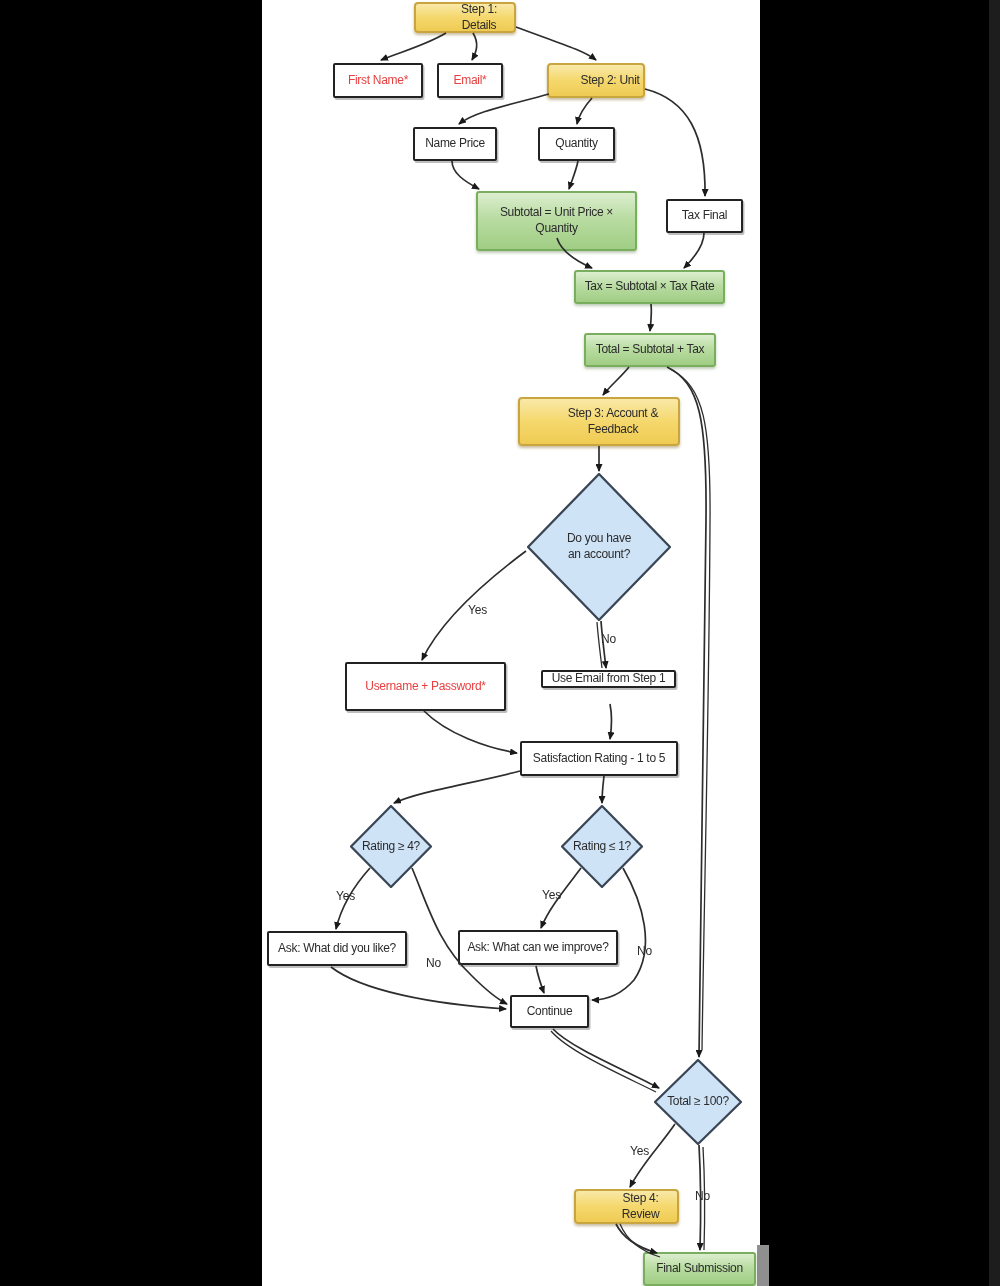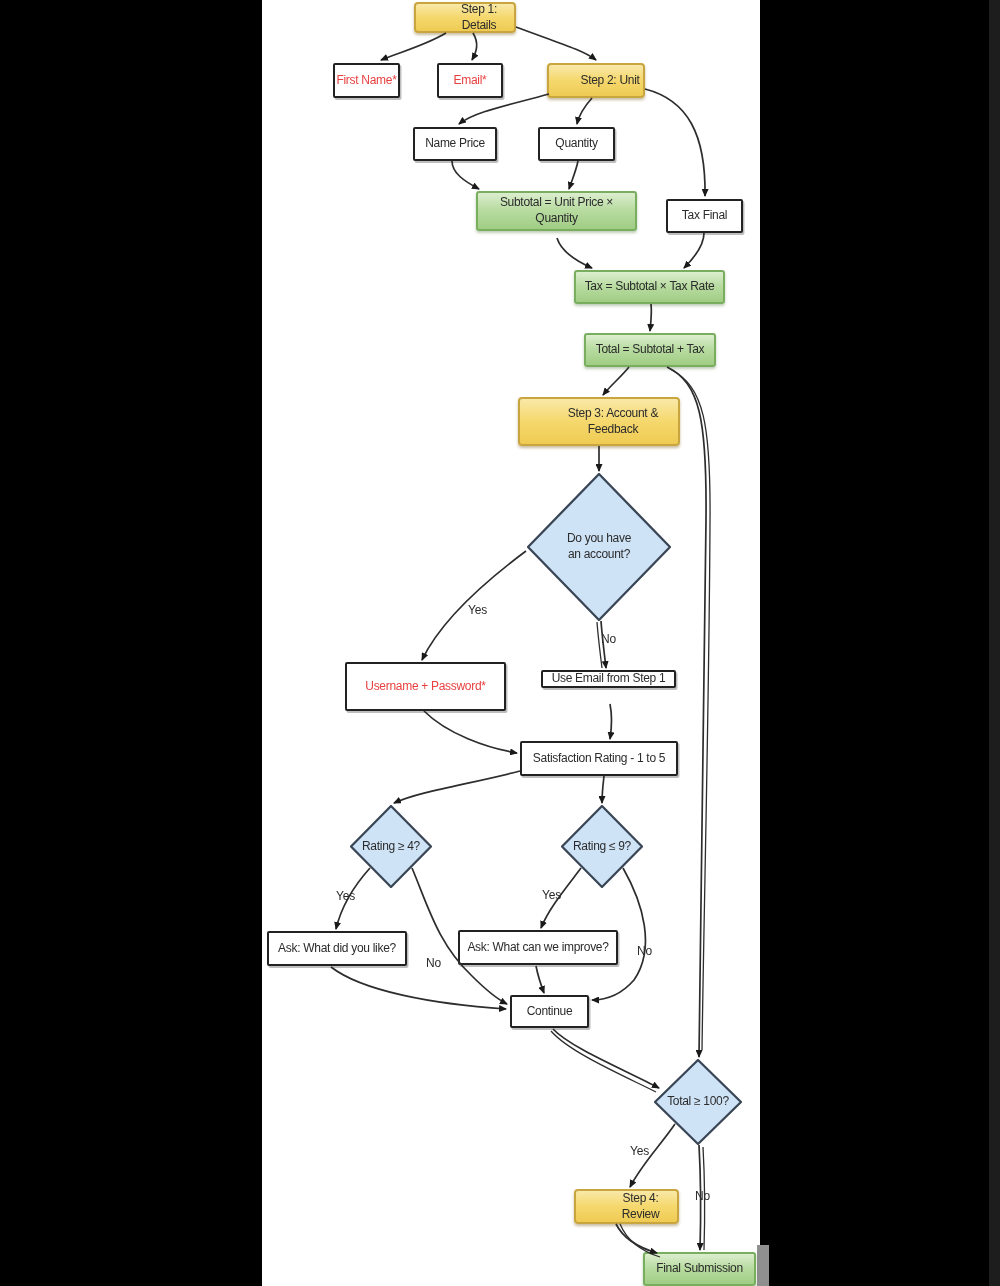--- a/index.html
+++ b/index.html
@@ -25,44 +25,44 @@
   .node.decision .dlabel{position:relative;z-index:1;}
   .edge-label{position:absolute;font-size:12px;color:#2b2b2b;letter-spacing:-0.2px;z-index:4;}
 </style>
 </head>
 <body>
 
 <div class="stage">
   <div class="canvas"></div>
   <div id="nodes-layer">
       <div class="node step" style="left: 414px; top: 2px; width: 102px; height: 31px;"><span>Step 1: Details</span></div>
-      <div class="node required" style="left: 333px; top: 63px; width: 67px; height: 35px;"><span>First Name*</span></div>
+      <div class="node required" style="left: 333px; top: 63px; width: 90px; height: 35px;"><span>First Name*</span></div>
       <div class="node required" style="left: 437px; top: 63px; width: 66px; height: 35px;"><span>Email*</span></div>
       <div class="node step" style="left: 547px; top: 63px; width: 98px; height: 35px;"><span>Step 2: Unit</span></div>
       <div class="node field" style="left: 413px; top: 127px; width: 84px; height: 34px;"><span>Name Price</span></div>
       <div class="node field" style="left: 538px; top: 127px; width: 77px; height: 34px;"><span>Quantity</span></div>
-      <div class="node calc" style="left: 476px; top: 191px; width: 161px; height: 40px;"><span>Subtotal = Unit Price ×
+      <div class="node calc" style="left: 476px; top: 191px; width: 161px; height: 60px;"><span>Subtotal = Unit Price ×
 Quantity</span></div>
       <div class="node field" style="left: 666px; top: 199px; width: 77px; height: 34px;"><span>Tax Final</span></div>
       <div class="node calc" style="left: 574px; top: 270px; width: 151px; height: 34px;"><span>Tax = Subtotal × Tax Rate</span></div>
       <div class="node calc" style="left: 584px; top: 333px; width: 132px; height: 34px;"><span>Total = Subtotal + Tax</span></div>
       <div class="node step" style="left: 518px; top: 397px; width: 162px; height: 49px;"><span>Step 3: Account &amp; Feedback</span></div>
       <div class="node decision" style="left: 527px; top: 473px; width: 144px; height: 148px;"><svg width="144" height="148">
           <polygon points="72,1 143,74 72,147 1,74" fill="#cfe3f7" stroke="#3a4656" stroke-width="2.3" stroke-linejoin="round"></polygon>
         </svg><span class="dlabel">Do you have
 an account?</span></div>
       <div class="node required" style="left: 345px; top: 662px; width: 161px; height: 49px;"><span>Username + Password*</span></div>
       <div class="node field" style="left: 541px; top: 670px; width: 135px; height: 18px;"><span>Use Email from Step 1</span></div>
       <div class="node field" style="left: 520px; top: 741px; width: 158px; height: 35px;"><span>Satisfaction Rating - 1 to 5</span></div>
       <div class="node decision" style="left: 350px; top: 805px; width: 82px; height: 83px;"><svg width="82" height="83">
           <polygon points="41,1 81,41.5 41,82 1,41.5" fill="#cfe3f7" stroke="#3a4656" stroke-width="2.3" stroke-linejoin="round"></polygon>
         </svg><span class="dlabel">Rating ≥ 4?</span></div>
       <div class="node decision" style="left: 561px; top: 805px; width: 82px; height: 83px;"><svg width="82" height="83">
           <polygon points="41,1 81,41.5 41,82 1,41.5" fill="#cfe3f7" stroke="#3a4656" stroke-width="2.3" stroke-linejoin="round"></polygon>
-        </svg><span class="dlabel">Rating ≤ 9?</span></div>
+        </svg><span class="dlabel">Rating ≤ 1?</span></div>
       <div class="node field" style="left: 267px; top: 931px; width: 140px; height: 35px;"><span>Ask: What did you like?</span></div>
       <div class="node field" style="left: 458px; top: 930px; width: 160px; height: 35px;"><span>Ask: What can we improve?</span></div>
       <div class="node field" style="left: 510px; top: 995px; width: 79px; height: 33px;"><span>Continue</span></div>
       <div class="node decision" style="left: 654px; top: 1059px; width: 88px; height: 86px;"><svg width="88" height="86">
           <polygon points="44,1 87,43 44,85 1,43" fill="#cfe3f7" stroke="#3a4656" stroke-width="2.3" stroke-linejoin="round"></polygon>
         </svg><span class="dlabel">Total ≥ 100?</span></div>
       <div class="node step" style="left: 574px; top: 1189px; width: 105px; height: 35px;"><span>Step 4: Review</span></div>
       <div class="node terminal" style="left: 643px; top: 1252px; width: 113px; height: 34px;"><span>Final Submission</span></div>
     </div>
   <div id="labels-layer">

